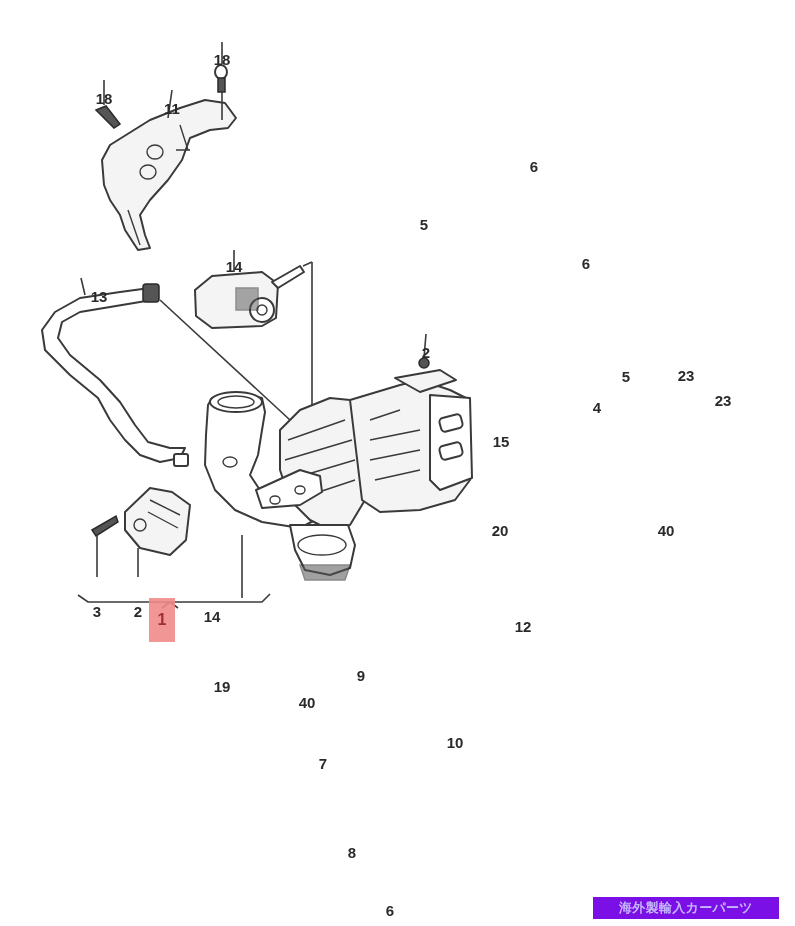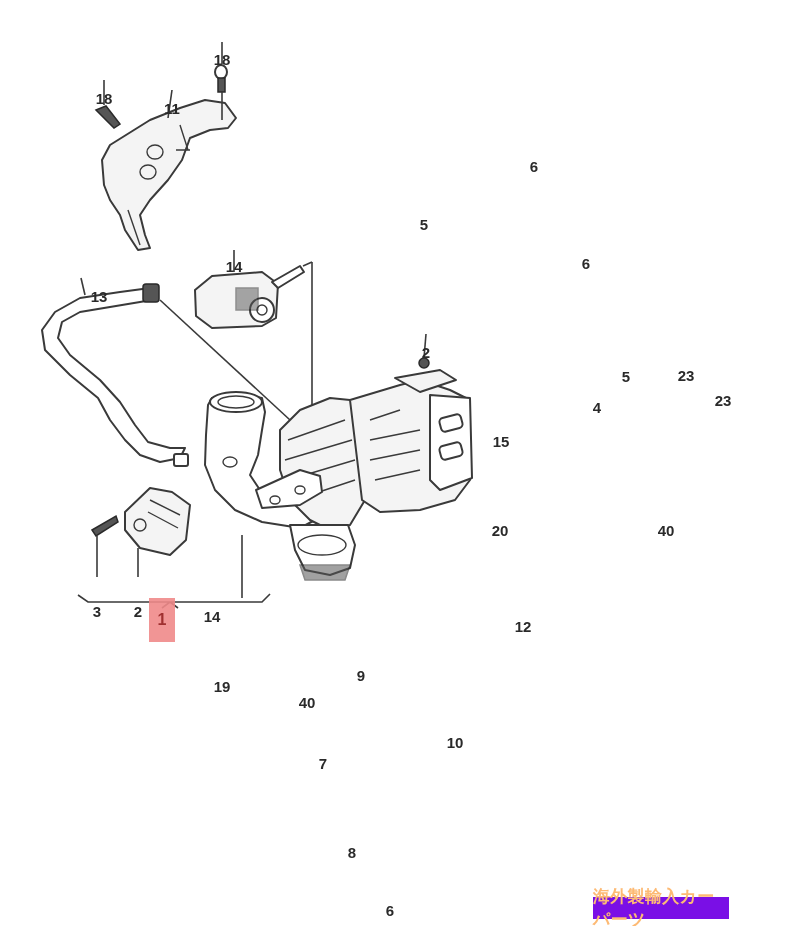--- a/index.html
+++ b/index.html
@@ -12,23 +12,23 @@
   .lead { fill: none; stroke: #3a3a3a; stroke-width: 1.6; }
   .detail { fill: none; stroke: #3a3a3a; stroke-width: 1.4; }
   .callout { position: absolute; font-family: "Liberation Sans", sans-serif; font-size: 15px;
              color: #2a2a2a; line-height: 1; transform: translate(-50%, -50%); font-weight: bold;
              white-space: nowrap; margin-top: 26px; }
   .highlight { position: absolute; left: 149px; top: 598px; width: 26px; height: 44px;
                background: #f08a8a; opacity: 0.9; }
   .highlight-label { position: absolute; left: 149px; top: 598px; width: 26px; height: 44px;
                      display:flex; align-items:center; justify-content:center;
                      font-family: "Liberation Sans", sans-serif; font-size: 16px; color:#a03030; font-weight:bold; }
-  .badge { position: absolute; left: 593px; top: 897px; width: 136px; height: 22px;
-           background: #7a0fe6; color: #fdba74; font-family: "DejaVu Sans", sans-serif;
-           font-size: 17px; font-weight: bold; display:flex; align-items:center; justify-content:center;
+  .badge { position: absolute; left: 593px; top: 897px; width: 186px; height: 22px;
+           background: #7a0fe6; color: #c4b5fd; font-family: "DejaVu Sans", sans-serif;
+           font-size: 13px; font-weight: bold; display:flex; align-items:center; justify-content:center;
            letter-spacing: 0.3px; }
 </style>
 </head>
 <body>
 
 
 
 <svg id="diagram" viewBox="0 0 795 926" xmlns="http://www.w3.org/2000/svg">
 
   <g>

